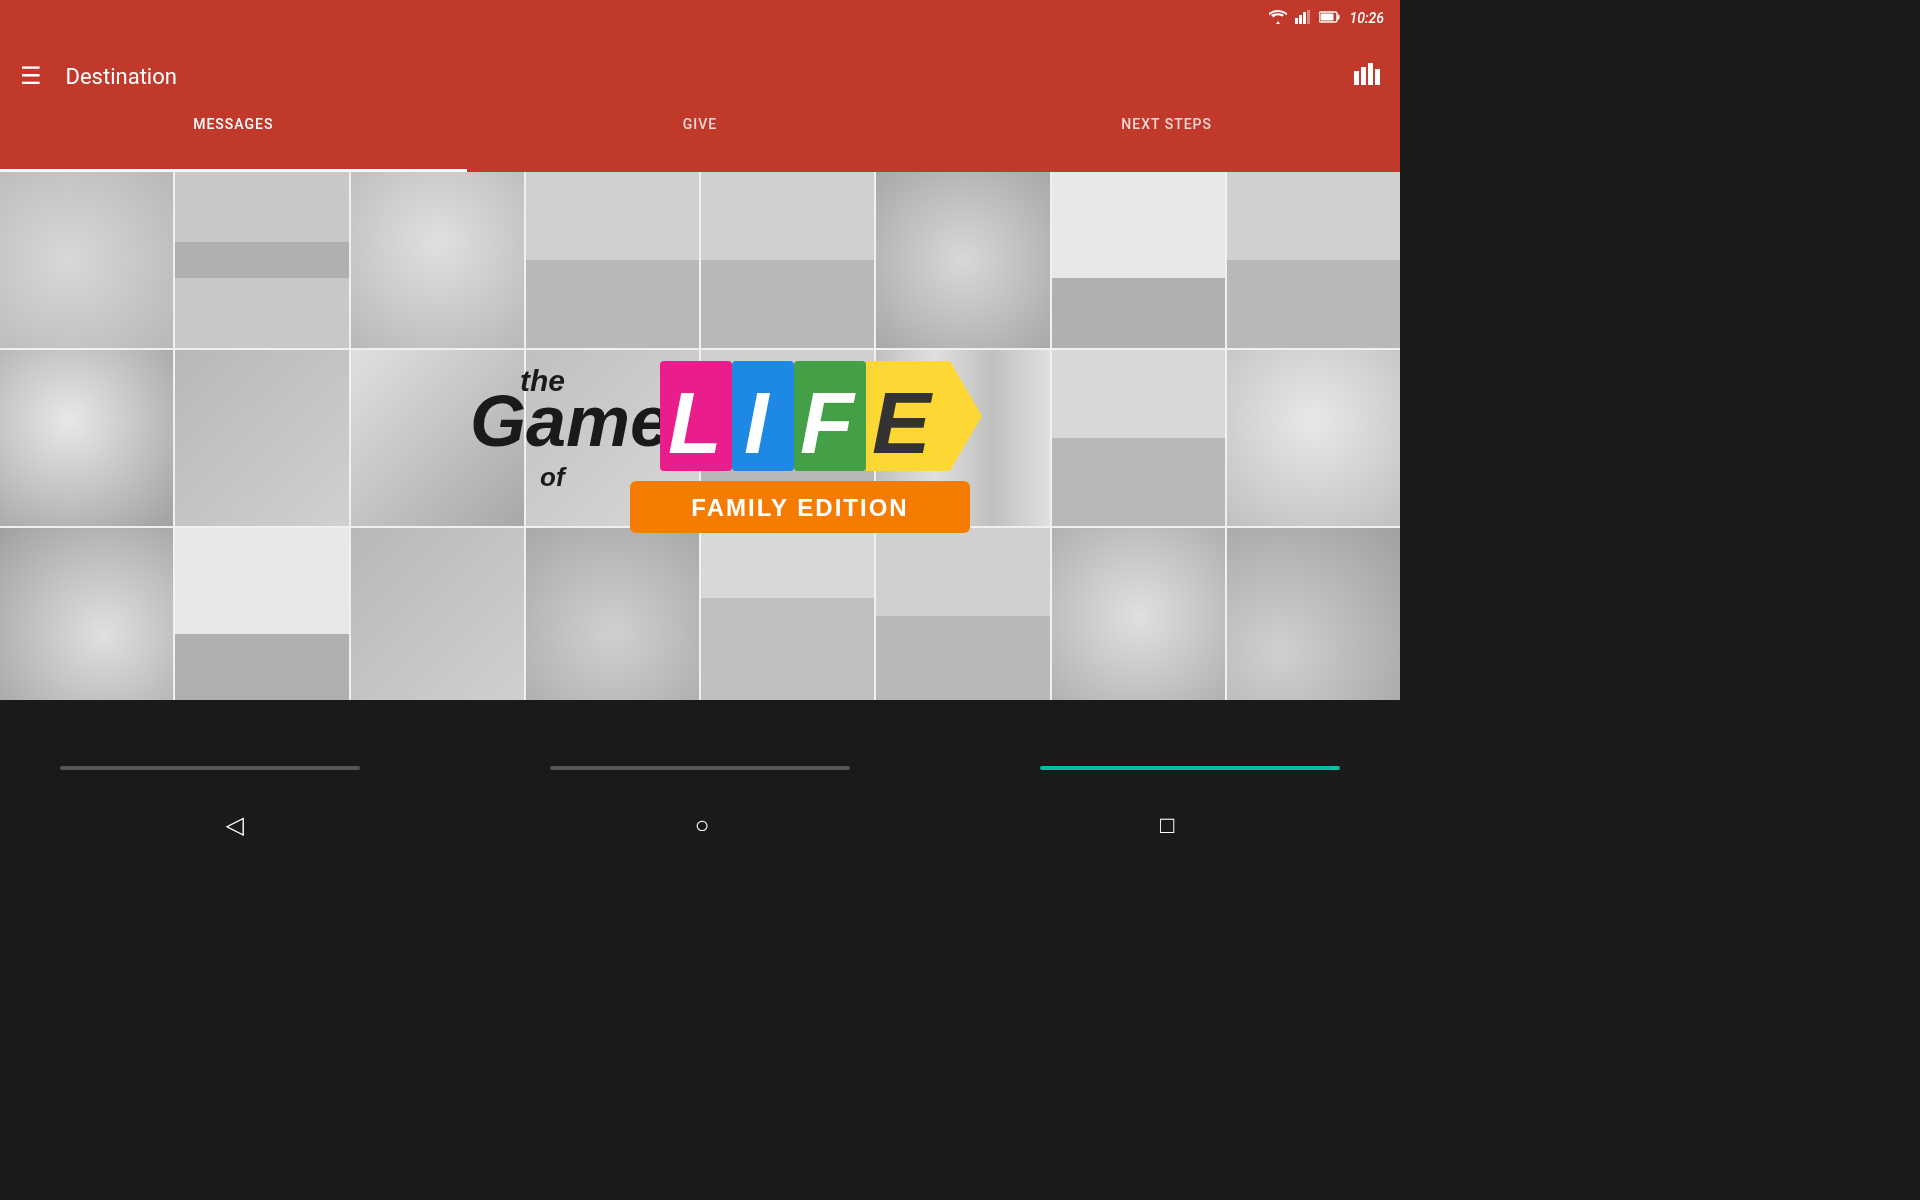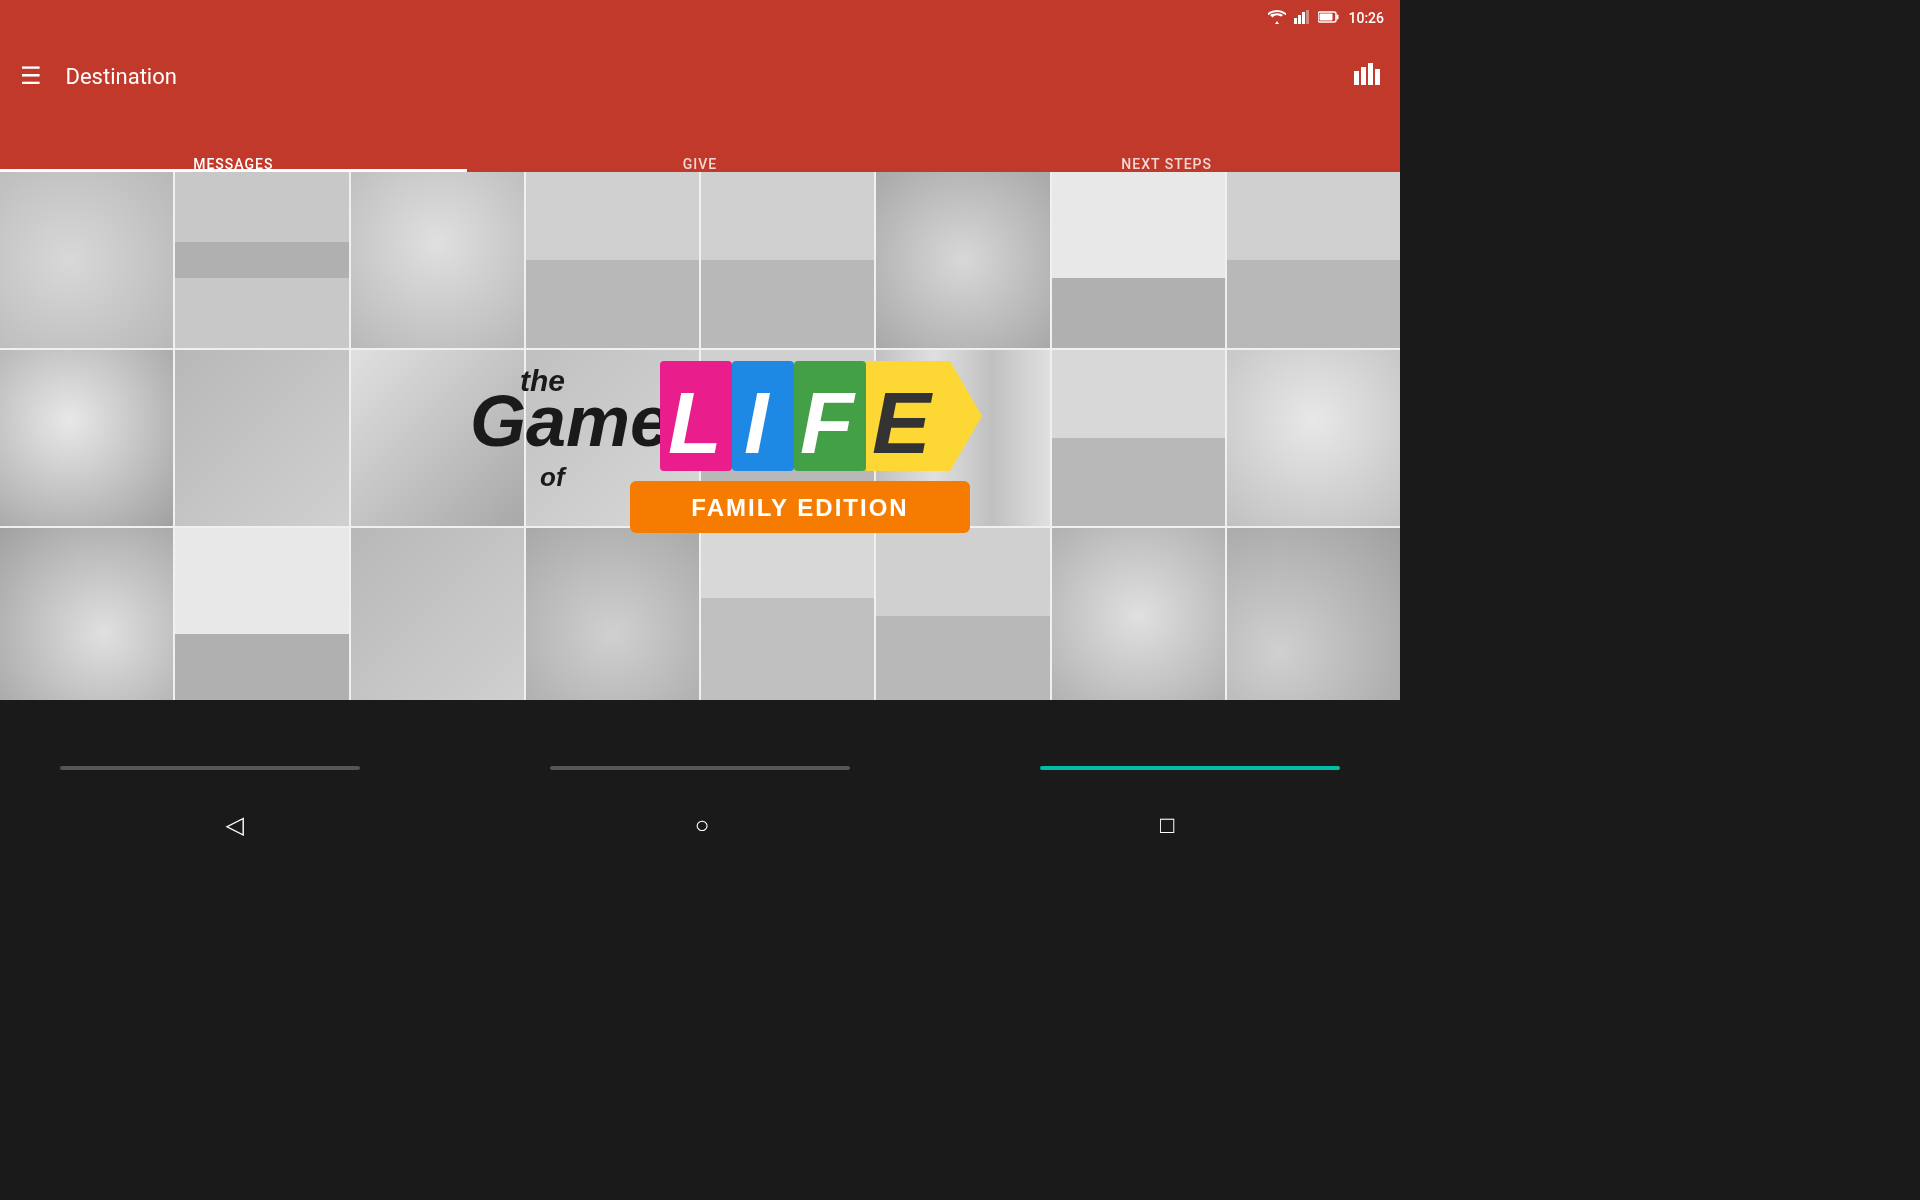--- a/index.html
+++ b/index.html
@@ -17,20 +17,21 @@
       position: absolute;
       top: 0; left: 0; right: 0;
       height: 36px;
       background: #c0392b;
       display: flex;
       align-items: center;
       justify-content: flex-end;
       padding: 0 16px;
       gap: 8px;
       z-index: 100;
+      font-style: italic;
     }
     .status-icon {
       color: white;
       font-size: 13px;
     }
     #time {
       color: white;
       font-size: 14px;
       font-weight: 500;
     }
@@ -69,21 +70,21 @@
       top: 116px; left: 0; right: 0;
       height: 56px;
       background: #c0392b;
       display: flex;
       align-items: stretch;
       z-index: 100;
     }
     .tab {
       flex: 1;
       display: flex;
-      align-items: flex-end;
+      align-items: flex-start;
       justify-content: center;
       color: rgba(255,255,255,0.8);
       font-size: 14px;
       font-weight: 500;
       letter-spacing: 1px;
       cursor: pointer;
       position: relative;
     }
     .tab.active {
       color: white;

